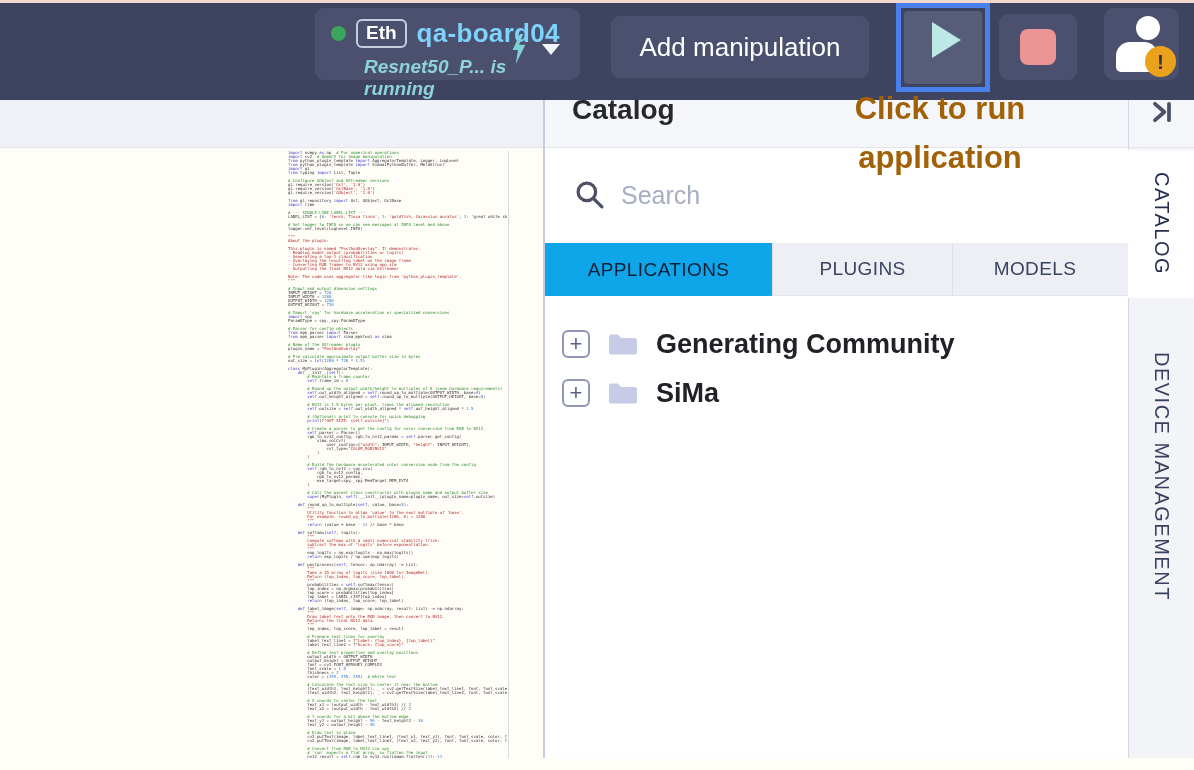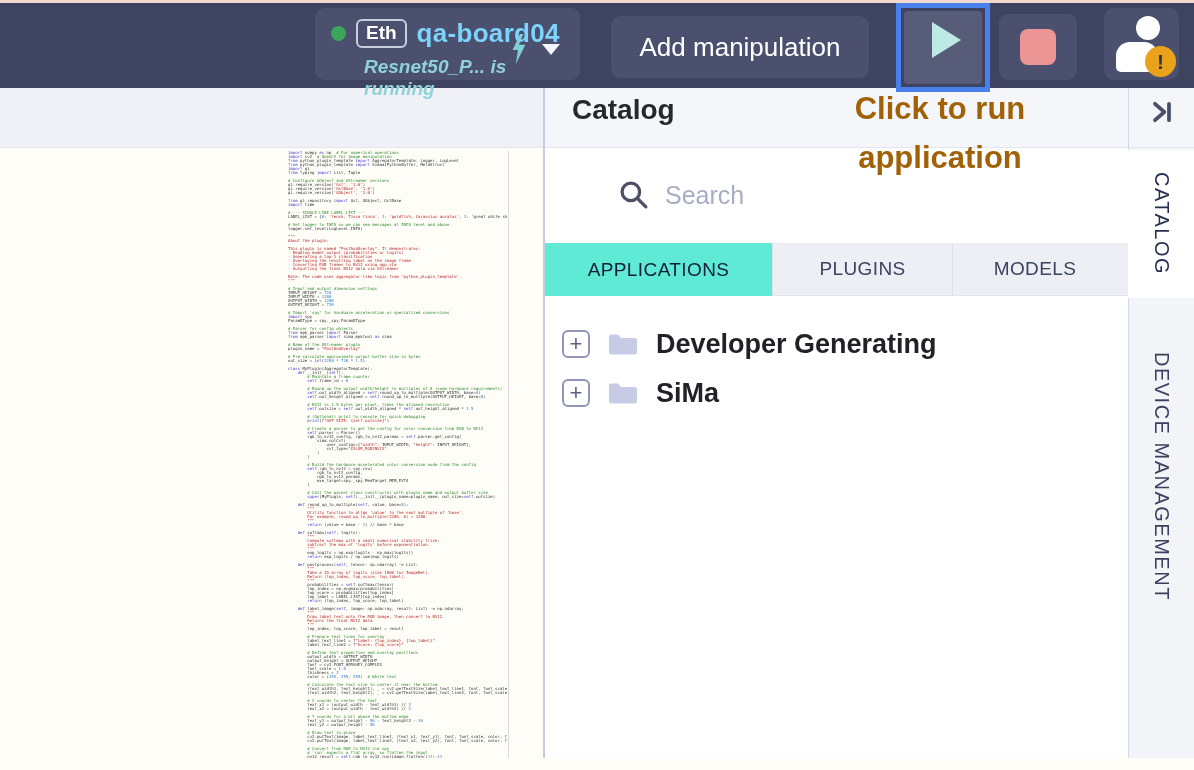--- a/index.html
+++ b/index.html
@@ -1,20 +1,20 @@
 <!DOCTYPE html>
 <html><head>
 <meta charset="utf-8">
 <style>
   * { margin:0; padding:0; box-sizing:border-box; }
   html,body { width:1194px; height:770px; font-family:"Liberation Sans", sans-serif; }
   .screen { position:relative; width:1194px; height:770px; overflow:hidden; background:#fffdf8; }
 
   
-  .topbar { position:absolute; left:0; top:0; width:1194px; height:88px; background:#3e4360; z-index:40; }
+  .topbar { position:absolute; left:0; top:0; width:1194px; height:100px; background:#3e4360; z-index:40; }
   .top-accent { position:absolute; left:0; top:0; width:100%; height:3px; background:#f3d8cd; }
   .device-select { position:absolute; left:315px; top:8px; width:265px; height:72px; background:#4b506e; border-radius:9px; cursor:pointer; }
   .dev-row1 { position:absolute; left:16px; top:10px; display:flex; align-items:center; gap:10px; }
   .dot { width:15px; height:15px; border-radius:50%; background:#3ba55c; }
   .eth { border:2px solid #c9cede; border-radius:6px; color:#fff; font-size:19px; font-weight:700; padding:1px 8px 2px; }
   .devname { color:#7dd3fc; font-size:26px; font-weight:600; letter-spacing:.3px; }
   .dev-row2 { position:absolute; left:49px; top:48px; color:#8fd3d7; font-size:19px; font-style:italic; font-weight:600; }
   .bolt { position:absolute; right:52px; top:26px; }
   .caret { position:absolute; right:20px; top:36px; width:0; height:0; border-left:9px solid transparent; border-right:9px solid transparent; border-top:11px solid #f4f5f9; }
   .addcfg { position:absolute; left:611px; top:16px; width:258px; height:62px; background:#4b506e; border:none; border-radius:9px; color:#fff; font-size:26px; font-family:"Liberation Sans",sans-serif; cursor:pointer; }
@@ -37,27 +37,27 @@
   .code { position:absolute; left:288px; top:75px; width:219px; bottom:0; overflow:hidden;
           font-family:"DejaVu Sans Mono", monospace; font-size:4px; line-height:4px; color:#333; white-space:pre; }
   .tk-c { color:#2e8b2e; } .tk-s { color:#b22a2a; }
   b.tk-k { color:#4040d0; font-weight:normal; } b.tk-n { color:#2b7bd0; font-weight:normal; }
   .ruler { position:absolute; left:508px; top:75px; bottom:0; width:1px; background:#dadada; }
 
   
   .catalog-panel { position:absolute; left:543px; top:0; width:585px; height:682px; background:#fff; border-left:2px solid #c7cbdf; }
   .cat-header { position:absolute; left:0; top:0; width:583px; height:72px; background:#f5f6fa; border-bottom:1px solid #e4e6ef; }
   .cat-title { position:absolute; left:27px; top:18px; font-size:28px; font-weight:700; color:#27272e; }
-  .search-row { position:absolute; left:0; top:72px; width:583px; height:95px; background:#fff; cursor:text;margin-left:44px; }
+  .search-row { position:absolute; left:0; top:72px; width:583px; height:95px; background:#fff; cursor:text; }
   .search-icn { position:absolute; left:30px; top:32px; }
   .search-ph { position:absolute; left:76px; top:33px; font-size:25px; color:#a7adc2; }
   .tabs { position:absolute; left:0; top:167px; width:583px; height:53px; display:flex; }
   .tab { height:53px; display:flex; align-items:center; justify-content:center; font-size:19px; letter-spacing:.4px; cursor:pointer;
          background:#edeff5; color:#3b4360; border-bottom:1px solid #e1e4ee; border-left:1px solid #dde0ec; }
-  .tab.active { background:#5eead4; color:#131f38; border-bottom:none; border-left:none; font-weight:500; }
+  .tab.active { background:#0ea5e9; color:#131f38; border-bottom:none; border-left:none; font-weight:500; }
   .tab.t-app { width:227px; } .tab.t-mod { width:165px; } .tab.t-plg { width:180px; } .tab.t-fill { flex:1; border-left:none; }
   .tree { position:absolute; left:0; top:220px; width:583px; bottom:0; background:#fff; }
   .tree-item { position:absolute; left:17px; height:36px; display:flex; align-items:center; gap:15px; cursor:pointer; }
   .ti-1 { top:30px; } .ti-2 { top:79px; }
   .plus { width:28px; height:28px; border:2px solid #9196b8; border-radius:6px; color:#5c6187; font-size:22px; line-height:24px; text-align:center; font-weight:400; }
   .tlabel { font-size:27px; font-weight:600; color:#212127; }
 
   
   .side-strip { position:absolute; left:1128px; top:0; width:66px; height:682px; background:#f3f4f8; border-left:1px solid #d4d7e7; }
   .strip-head { position:absolute; left:0; top:0; width:65px; height:72px; background:#f5f6fa; border-bottom:1px solid #e4e6ef; display:flex; align-items:center; justify-content:center; }
@@ -288,21 +288,21 @@
         <div class="tab t-mod">MODELS</div>
         <div class="tab t-fill"></div>
       </div>
 
       <div class="tree">
         <div class="tree-item ti-1">
           <span class="plus">+</span>
           <svg width="36" height="30" viewBox="0 0 34 30">
             <path d="M3 8 Q3 5.5 5.5 5.5 L12 5.5 L15 9 L28.5 9 Q31 9 31 11.5 L31 23 Q31 25.5 28.5 25.5 L5.5 25.5 Q3 25.5 3 23 Z" fill="#c7cbe6"></path>
           </svg>
-          <span class="tlabel">Developer Generating</span>
+          <span class="tlabel">Generating Community</span>
         </div>
         <div class="tree-item ti-2">
           <span class="plus">+</span>
           <svg width="36" height="30" viewBox="0 0 34 30">
             <path d="M3 8 Q3 5.5 5.5 5.5 L12 5.5 L15 9 L28.5 9 Q31 9 31 11.5 L31 23 Q31 25.5 28.5 25.5 L5.5 25.5 Q3 25.5 3 23 Z" fill="#c7cbe6"></path>
           </svg>
           <span class="tlabel">SiMa</span>
         </div>
       </div>
     </aside>

